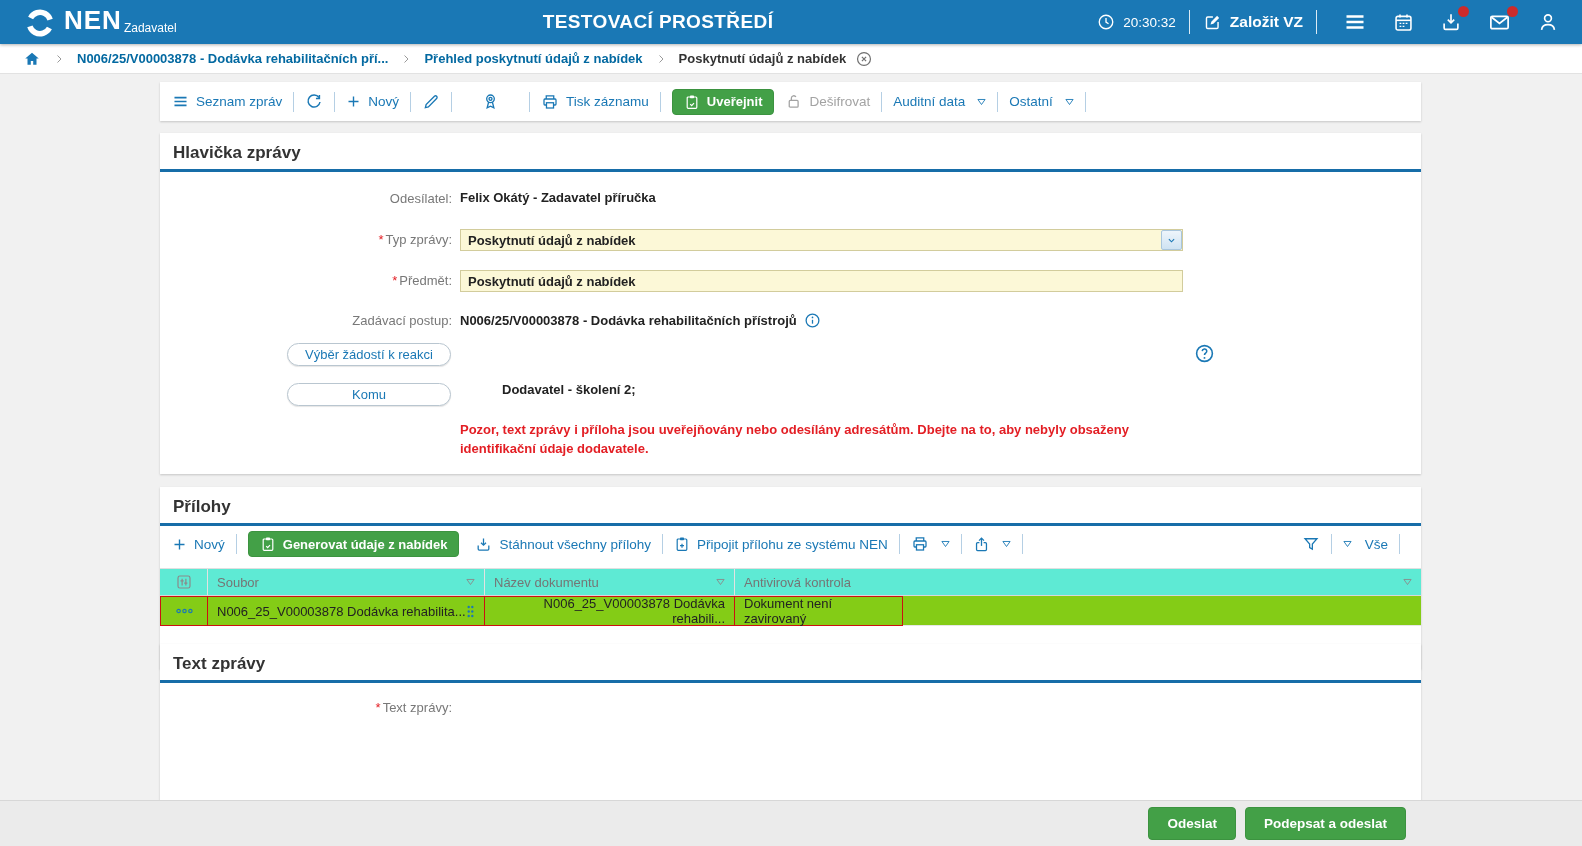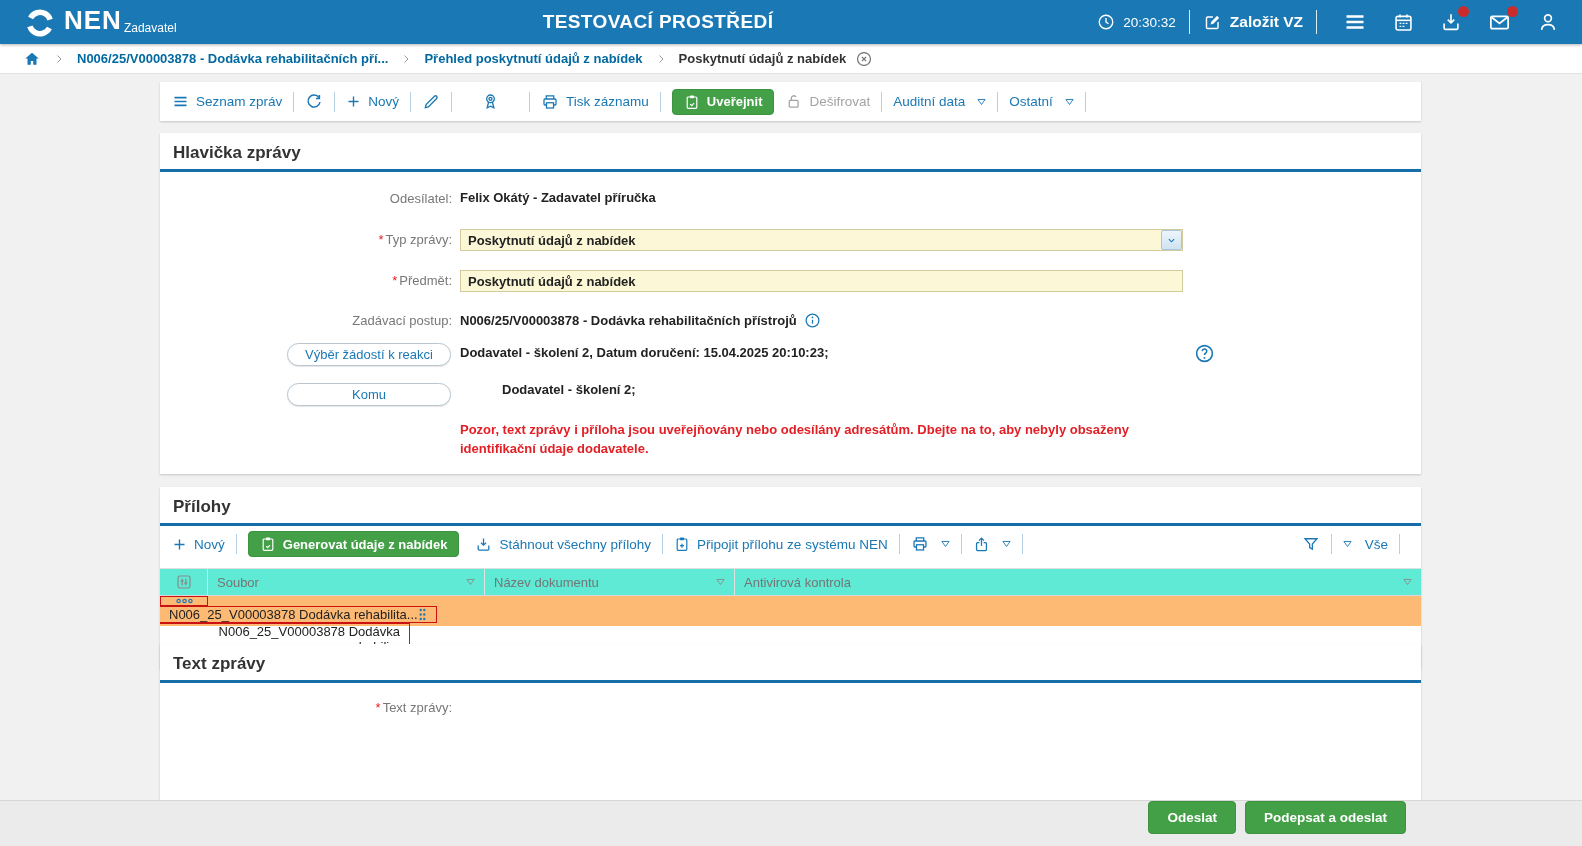--- a/index.html
+++ b/index.html
@@ -72,35 +72,35 @@
   .info-ic { color:#1a78b5; cursor:pointer; display:flex; }
 
   
   .thead { position:absolute; left:0; top:81px; width:100%; height:28px; background:#5eead4;
            border-top:1px solid #e0e0e0; border-bottom:1px solid #d8d8d8; display:flex; color:#757575; font-size:13px; }
   .th { display:flex; align-items:center; padding:0 9px; border-right:1px solid #e2e2e2; }
   .th:last-child { border-right:none; }
   .th .htri { margin-left:auto; color:#8a8a8a; display:flex; }
   .c0 { width:48px; justify-content:center; }
   .c1 { width:277px; } .c2 { width:250px; } .c3 { flex:1; }
-  .trow { position:absolute; left:0; top:109px; width:100%; height:30px; display:flex; background:#fdba74; font-size:13px; color:#222;flex-direction:column; }
+  .trow { position:absolute; left:0; top:109px; width:100%; height:30px; display:flex; background:#84cc16; font-size:13px; color:#222; }
   .td { display:flex; align-items:center; padding:0 9px; border:solid #cc1111; border-width:1px 1px 1px 0; }
   .td.first { border-left-width:1px; justify-content:center; width:48px; padding:0; }
   .td.w1 { width:277px; } .td.w2 { width:250px;text-align:right; } .td.w3 { width:168px; }
   .td-fill { flex:1; border-bottom:1px solid #e6e6e6; }
   .handle { margin-left:auto; display:flex; }
 
   
   .msg-textarea { position:absolute; left:300px; top:53px; width:723px; height:130px; background:#fcf8d7;
                   border:1px solid #d2cc9c; padding:12px 10px; font-size:13px; color:#222;
                   white-space:pre-wrap; line-height:20px; cursor:text; }
 
   
   .footerbar { position:absolute; left:0; top:800px; width:100%; height:46px; background:#ebebeb;
-               border-top:1px solid #d7d7d7; display:flex; justify-content:flex-end;
+               border-top:1px solid #d7d7d7; display:flex; align-items:center; justify-content:flex-end;
                padding-right:176px; gap:9px; z-index:40; }
   .foot-btn { height:33px; background:#43a047; border:1px solid #3c9340; border-radius:4px; color:#fff;
               font-family:inherit; font-size:13.5px; font-weight:700; cursor:pointer; padding:0 18px; }
 </style>
 </head>
 <body>
 
 <div class="page">
 
   <header class="topbar">
@@ -321,21 +321,20 @@
       <span class="info-ic">
         <svg width="17" height="17" viewBox="0 0 24 24" fill="none" stroke="#1a78b5" stroke-width="1.8">
             <circle cx="12" cy="12" r="9"></circle>
             <path d="M12 11v5.5"></path>
             <circle cx="12" cy="7.6" r="1.2" fill="#1a78b5" stroke="none"></circle>
           </svg>
       </span>
     </span>
 
     <button class="pill-btn" style="top:210px;">Výběr žádostí k reakci</button>
-    <span class="frow-val" style="top:212px;">Dodavatel - školení 2, Datum doručení: 15.04.2025 20:10:23;</span>
     <span class="help-ic">
       <svg width="21" height="21" viewBox="0 0 24 24" fill="none" stroke="#1a78b5" stroke-width="1.8">
           <circle cx="12" cy="12" r="9"></circle>
           <path d="M9.4 9.3a2.6 2.6 0 1 1 3.8 2.4c-.9.5-1.2 1-1.2 2"></path>
           <circle cx="12" cy="17" r="1.1" fill="#1a78b5" stroke="none"></circle>
         </svg>
     </span>
 
     <button class="pill-btn" style="top:250px;">Komu</button>
     <span class="frow-val" style="top:249px;padding-left:42px;">Dodavatel - školení 2;</span>

